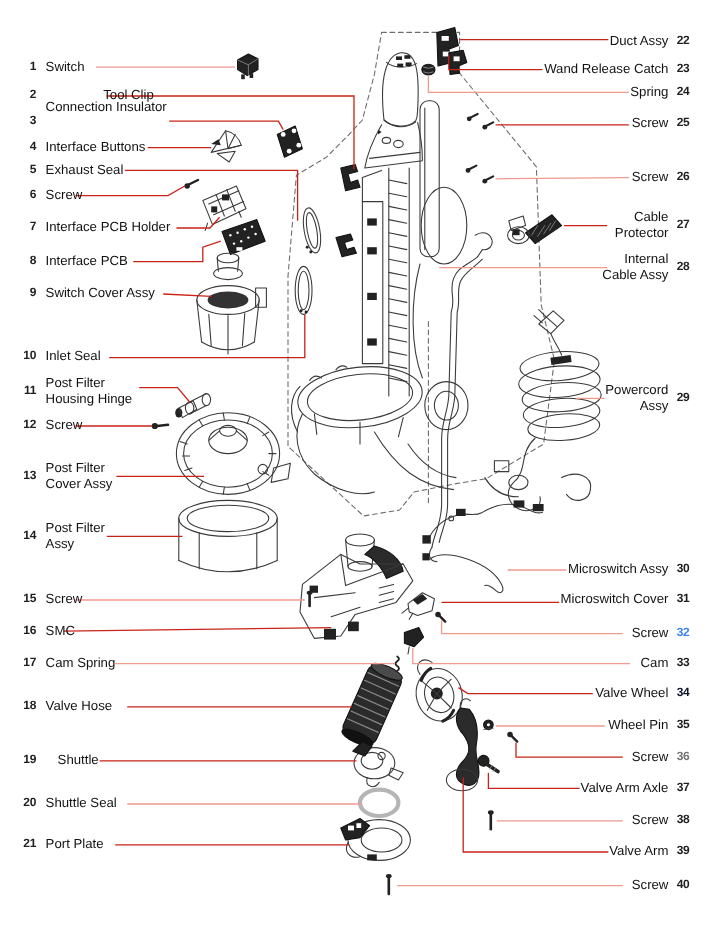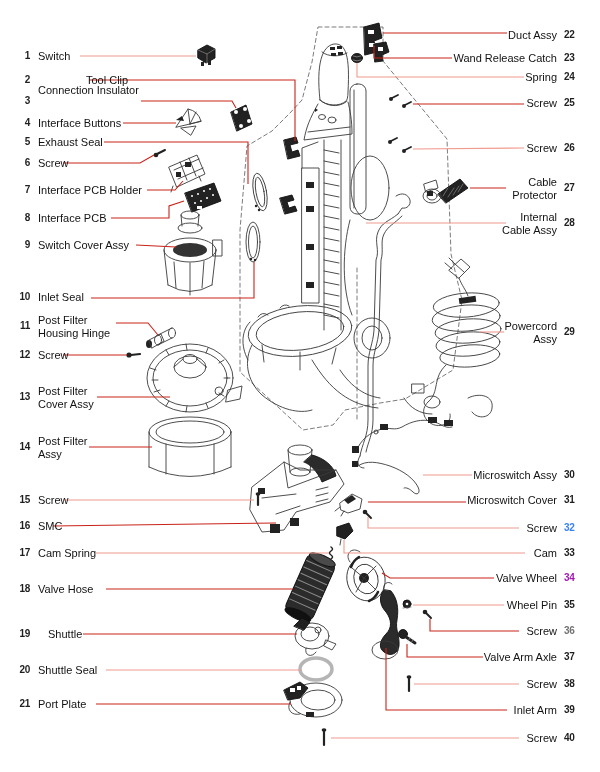--- a/index.html
+++ b/index.html
@@ -616,21 +616,21 @@
           <span class="ln">Screw</span>
         </span>
       </div>
       <div class="row right">
         <span class="num" style="top: 553px; color: rgb(31, 31, 31);">33</span>
         <span class="lbl" style="top: 553px; color: rgb(18, 18, 18);">
           <span class="ln">Cam</span>
         </span>
       </div>
       <div class="row right">
-        <span class="num" style="top: 578px; color: #a21caf;">34</span>
+        <span class="num" style="top: 578px; color: #0f172a;">34</span>
         <span class="lbl" style="top: 578px; color: rgb(18, 18, 18);">
           <span class="ln">Valve Wheel</span>
         </span>
       </div>
       <div class="row right">
         <span class="num" style="top: 605px; color: rgb(31, 31, 31);">35</span>
         <span class="lbl" style="top: 605px; color: rgb(18, 18, 18);">
           <span class="ln">Wheel Pin</span>
         </span>
       </div>
@@ -648,21 +648,21 @@
       </div>
       <div class="row right">
         <span class="num" style="top: 684px; color: rgb(31, 31, 31);">38</span>
         <span class="lbl" style="top: 684px; color: rgb(18, 18, 18);">
           <span class="ln">Screw</span>
         </span>
       </div>
       <div class="row right">
         <span class="num" style="top: 710px; color: rgb(31, 31, 31);">39</span>
         <span class="lbl" style="top: 710px; color: rgb(18, 18, 18);">
-          <span class="ln">Inlet Arm</span>
+          <span class="ln">Valve Arm</span>
         </span>
       </div>
       <div class="row right">
         <span class="num" style="top: 738px; color: rgb(31, 31, 31);">40</span>
         <span class="lbl" style="top: 738px; color: rgb(18, 18, 18);">
           <span class="ln">Screw</span>
         </span>
       </div>
     </div>
 

